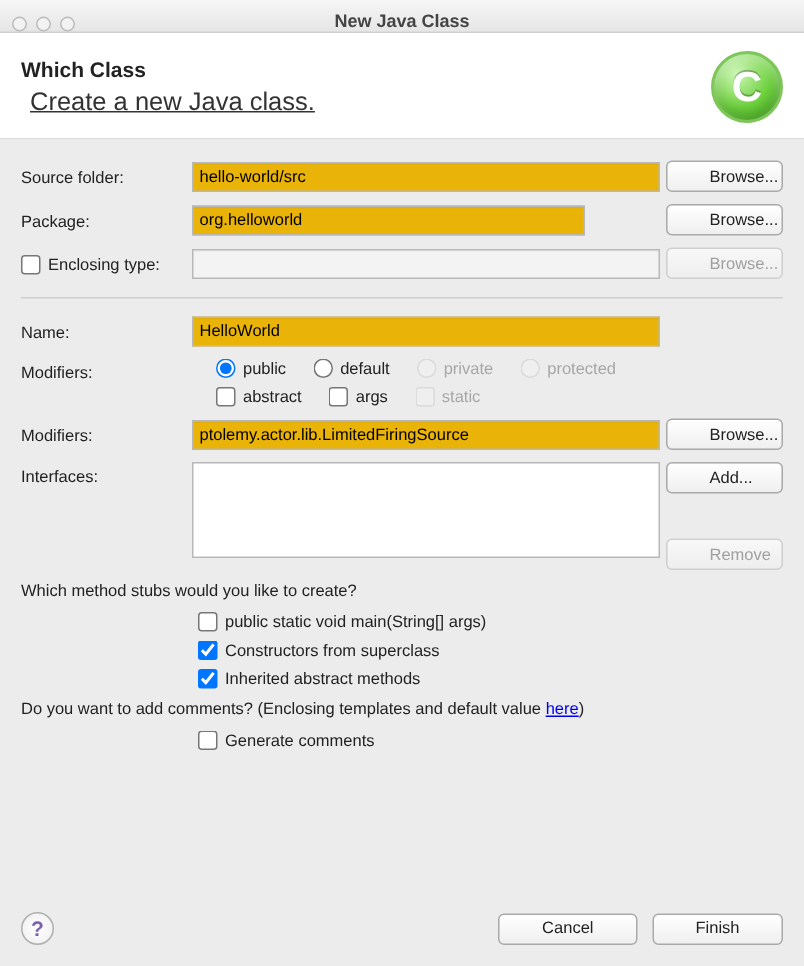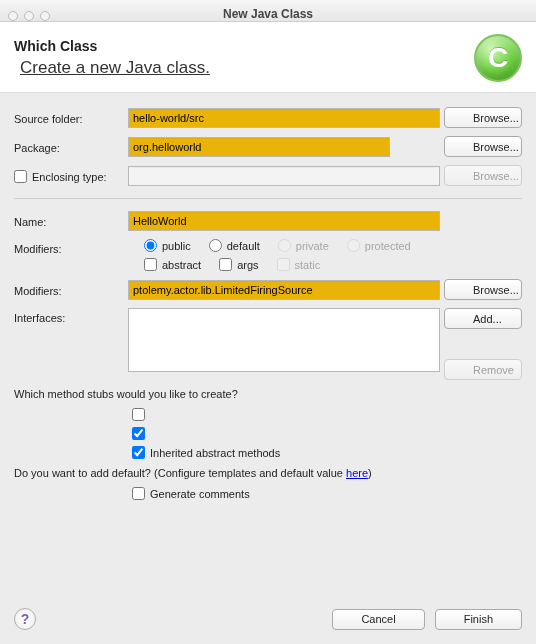--- a/index.html
+++ b/index.html
@@ -289,32 +289,34 @@
       <button class="btn">Add...</button>
       <div style="height:18px"></div>
       <button class="btn" disabled="">Remove</button>
     </div>
   </div>
 
   <div class="question">Which method stubs would you like to create?</div>
   <div class="indent">
     <label class="check-item">
       <input type="checkbox" style="">
+      <span>public static void main(String[] args)</span>
     </label>
     <label class="check-item">
       <input type="checkbox" checked="" style="">
+      <span>Constructors from superclass</span>
     </label>
     <label class="check-item">
       <input type="checkbox" checked="" style="">
       <span>Inherited abstract methods</span>
     </label>
   </div>
 
   <div class="question">
-    <span>Do you want to add default? (Configure templates and default value </span><a href="#" class="inline-link">here</a><span>)</span>
+    <span>Do you want to add comments? (Enclosing templates and default value </span><a href="#" class="inline-link">here</a><span>)</span>
   </div>
   <div class="indent">
     <label class="check-item">
       <input type="checkbox" style="">
       <span>Generate comments</span>
     </label>
   </div>
 
 </div>
 

